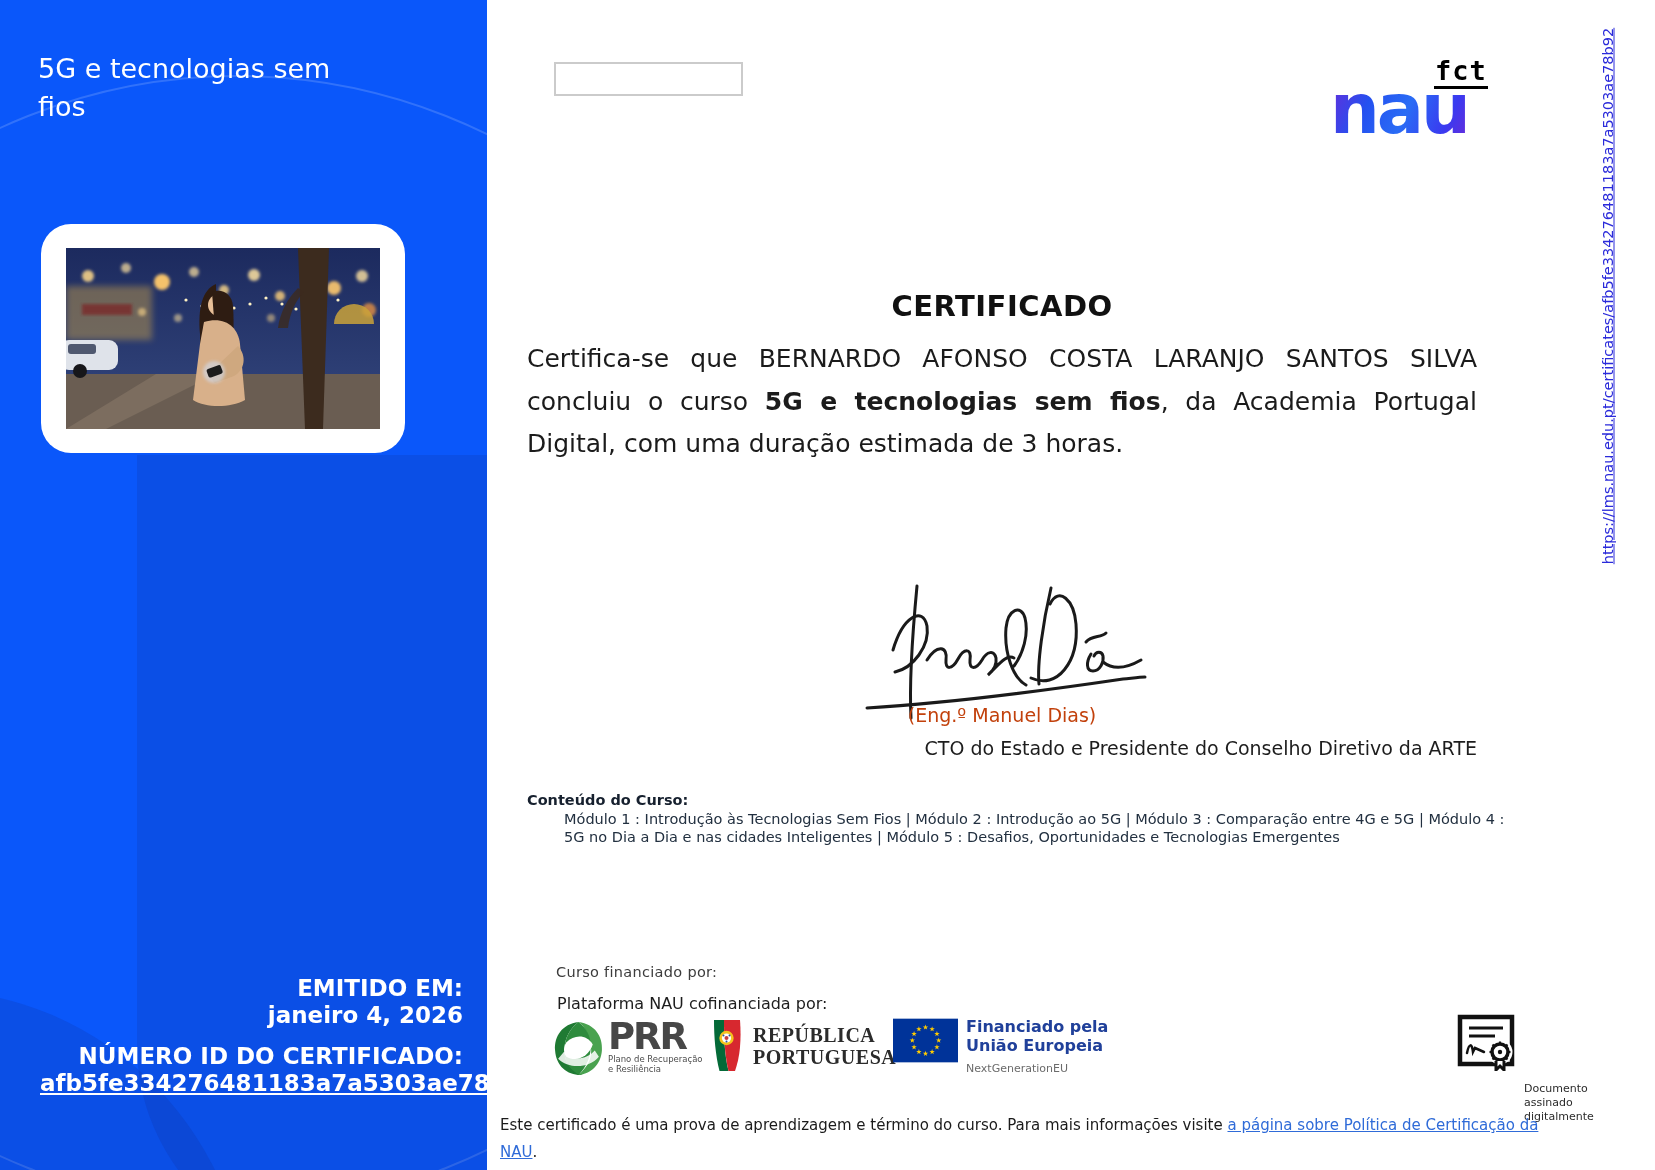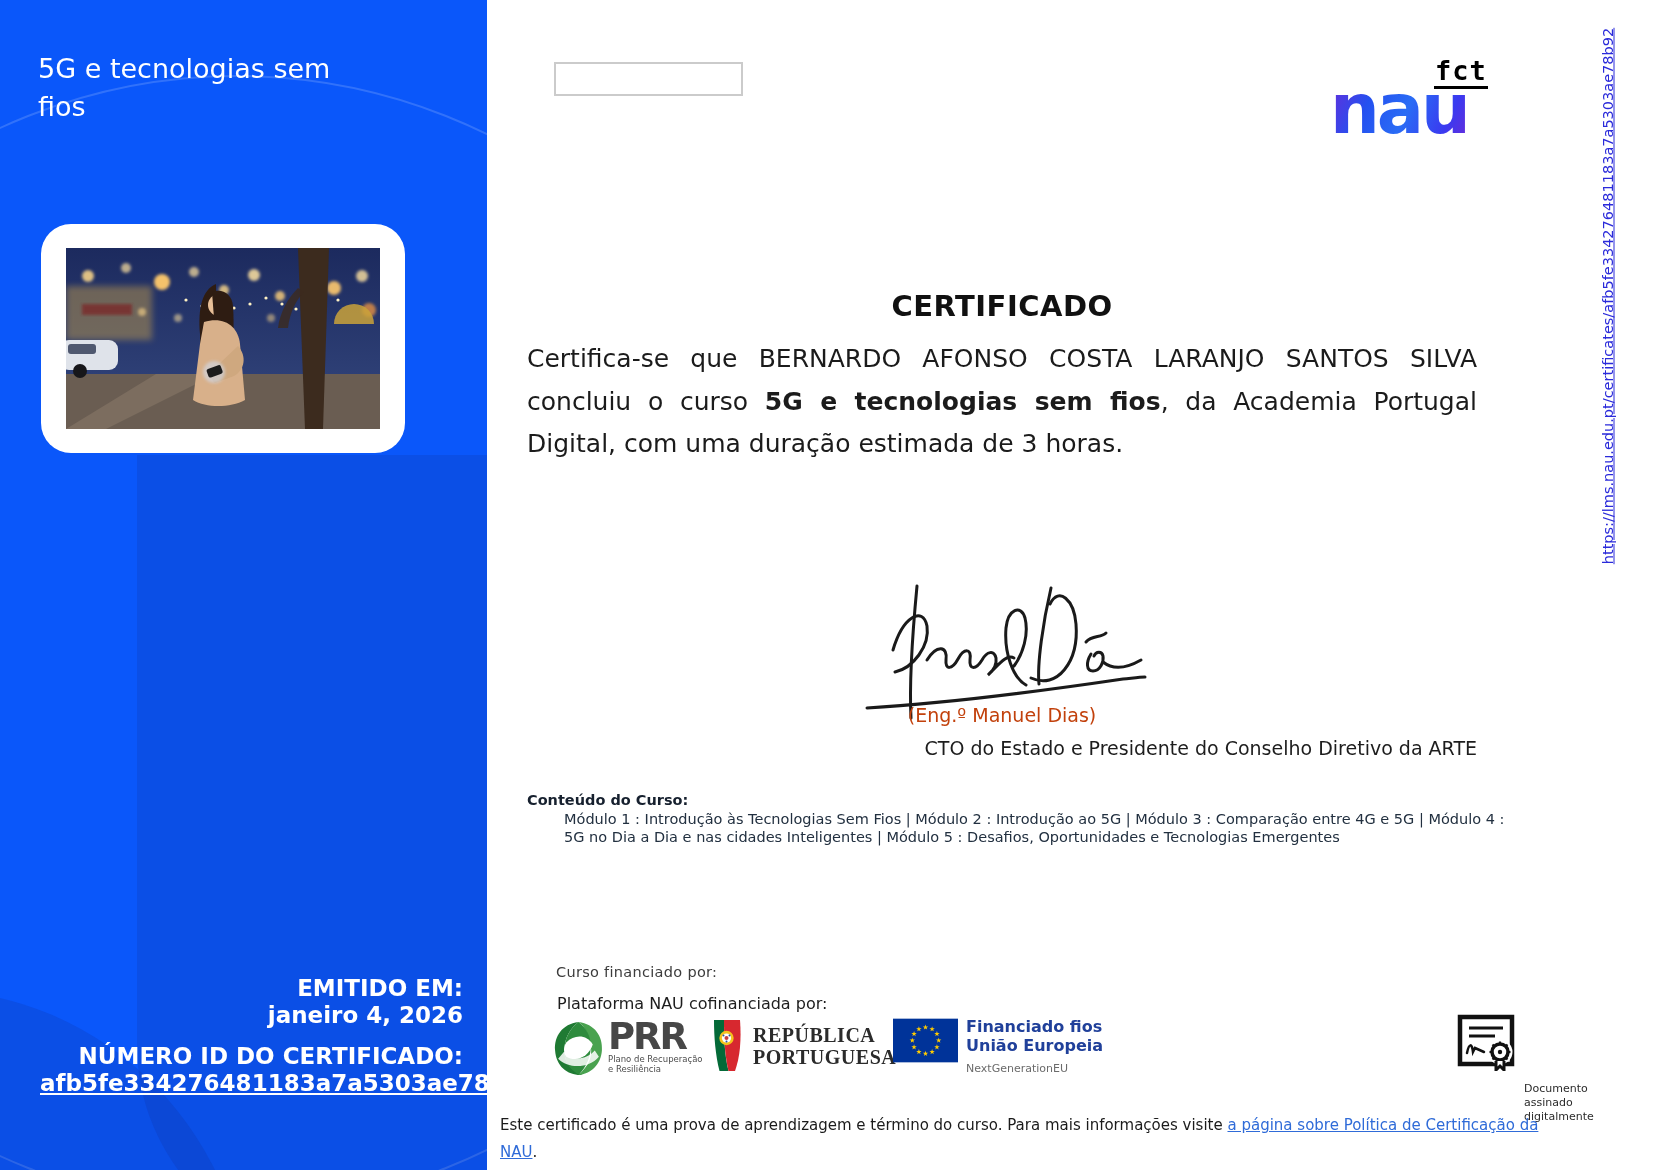--- a/index.html
+++ b/index.html
@@ -231,21 +231,21 @@
       <use href="#st" x="43.26" y="28"></use>
       <use href="#st" x="38.5" y="32.76"></use>
     <use href="#st" x="32" y="34.5"></use>
       <use href="#st" x="25.5" y="32.76"></use>
       <use href="#st" x="20.74" y="28"></use>
     <use href="#st" x="19" y="21.5"></use>
       <use href="#st" x="20.74" y="15"></use>
       <use href="#st" x="25.5" y="10.24"></use>
   </svg>
   <div class="eu-text">
-    <span class="eu-line">Financiado fios</span>
+    <span class="eu-line">Financiado pela</span>
     <span class="eu-line">União Europeia</span>
     <span class="eu-ngeu">NextGenerationEU</span>
   </div>
 
   <svg class="signed-icon" width="62" height="58" viewBox="0 0 62 58">
     <rect x="4" y="4" width="52" height="47" fill="#fff" stroke="#111" stroke-width="4.5"></rect>
     <line x1="13" y1="15" x2="47" y2="15" stroke="#111" stroke-width="3"></line>
     <line x1="13" y1="23" x2="39" y2="23" stroke="#111" stroke-width="3"></line>
     <path d="M11,40 C13,30 16,30 17,39 L19,35 L28,39" fill="none" stroke="#111" stroke-width="2.5" stroke-linecap="round"></path>
     <circle cx="44" cy="39" r="12.5" fill="#fff"></circle>

